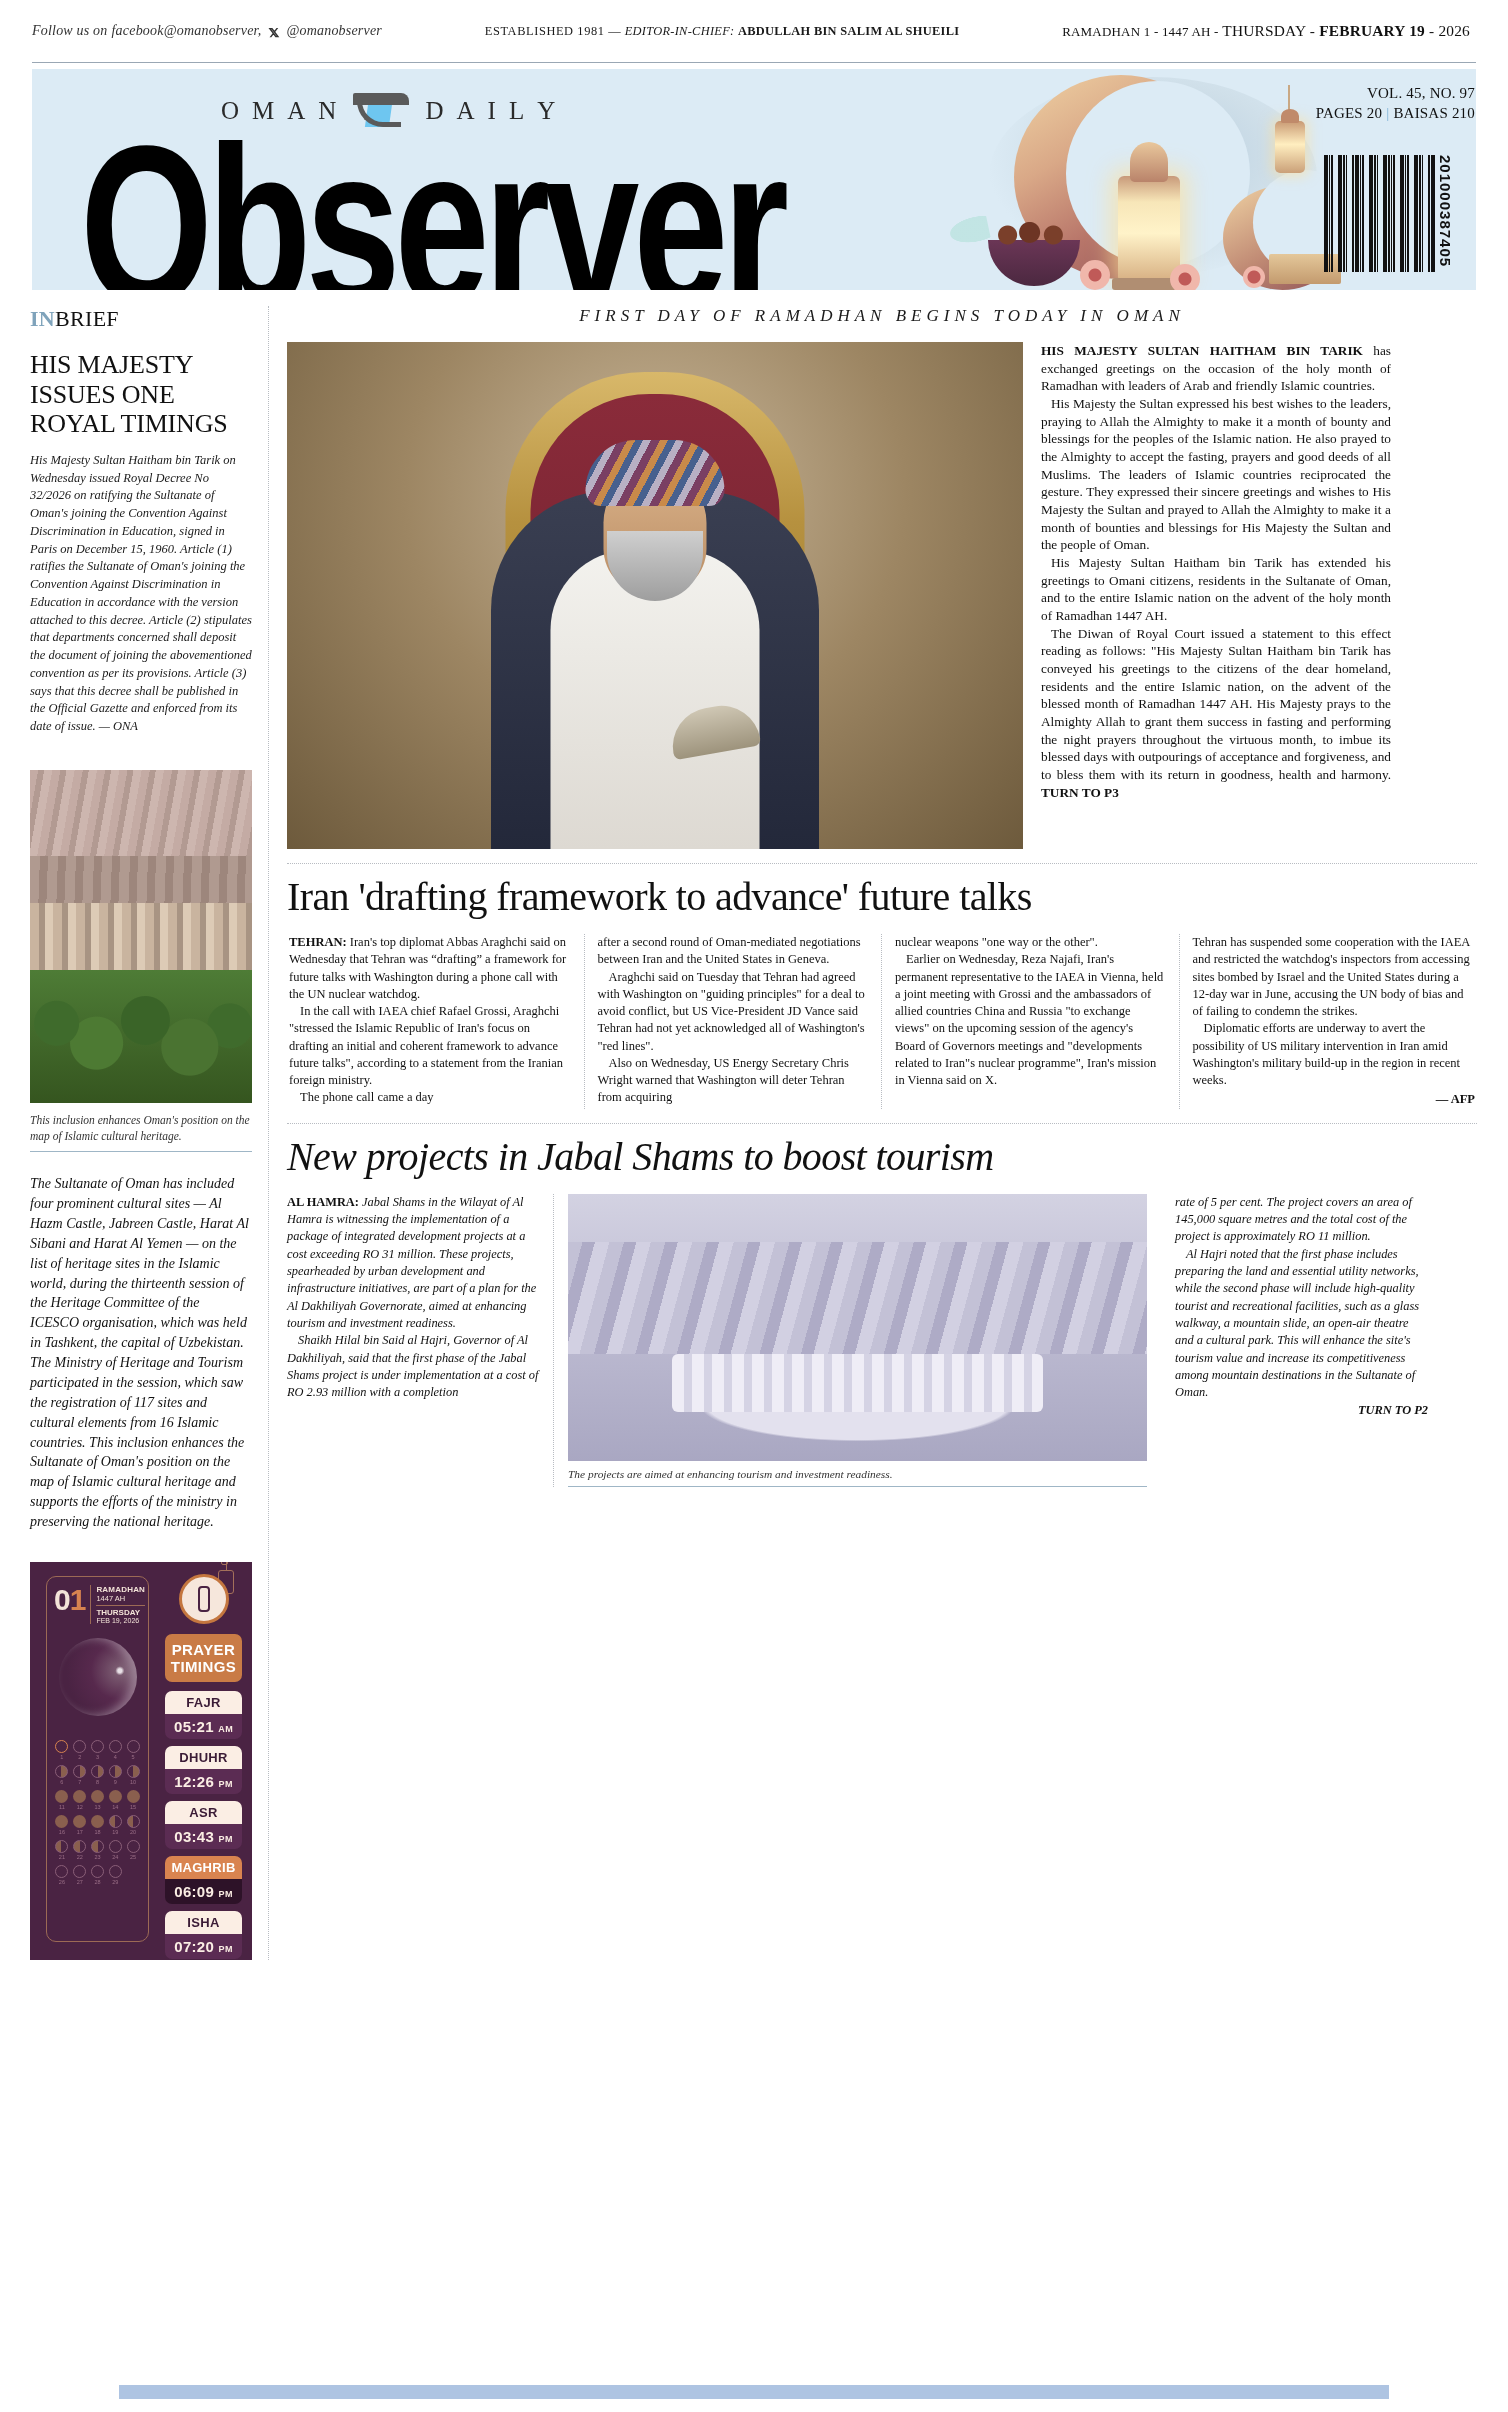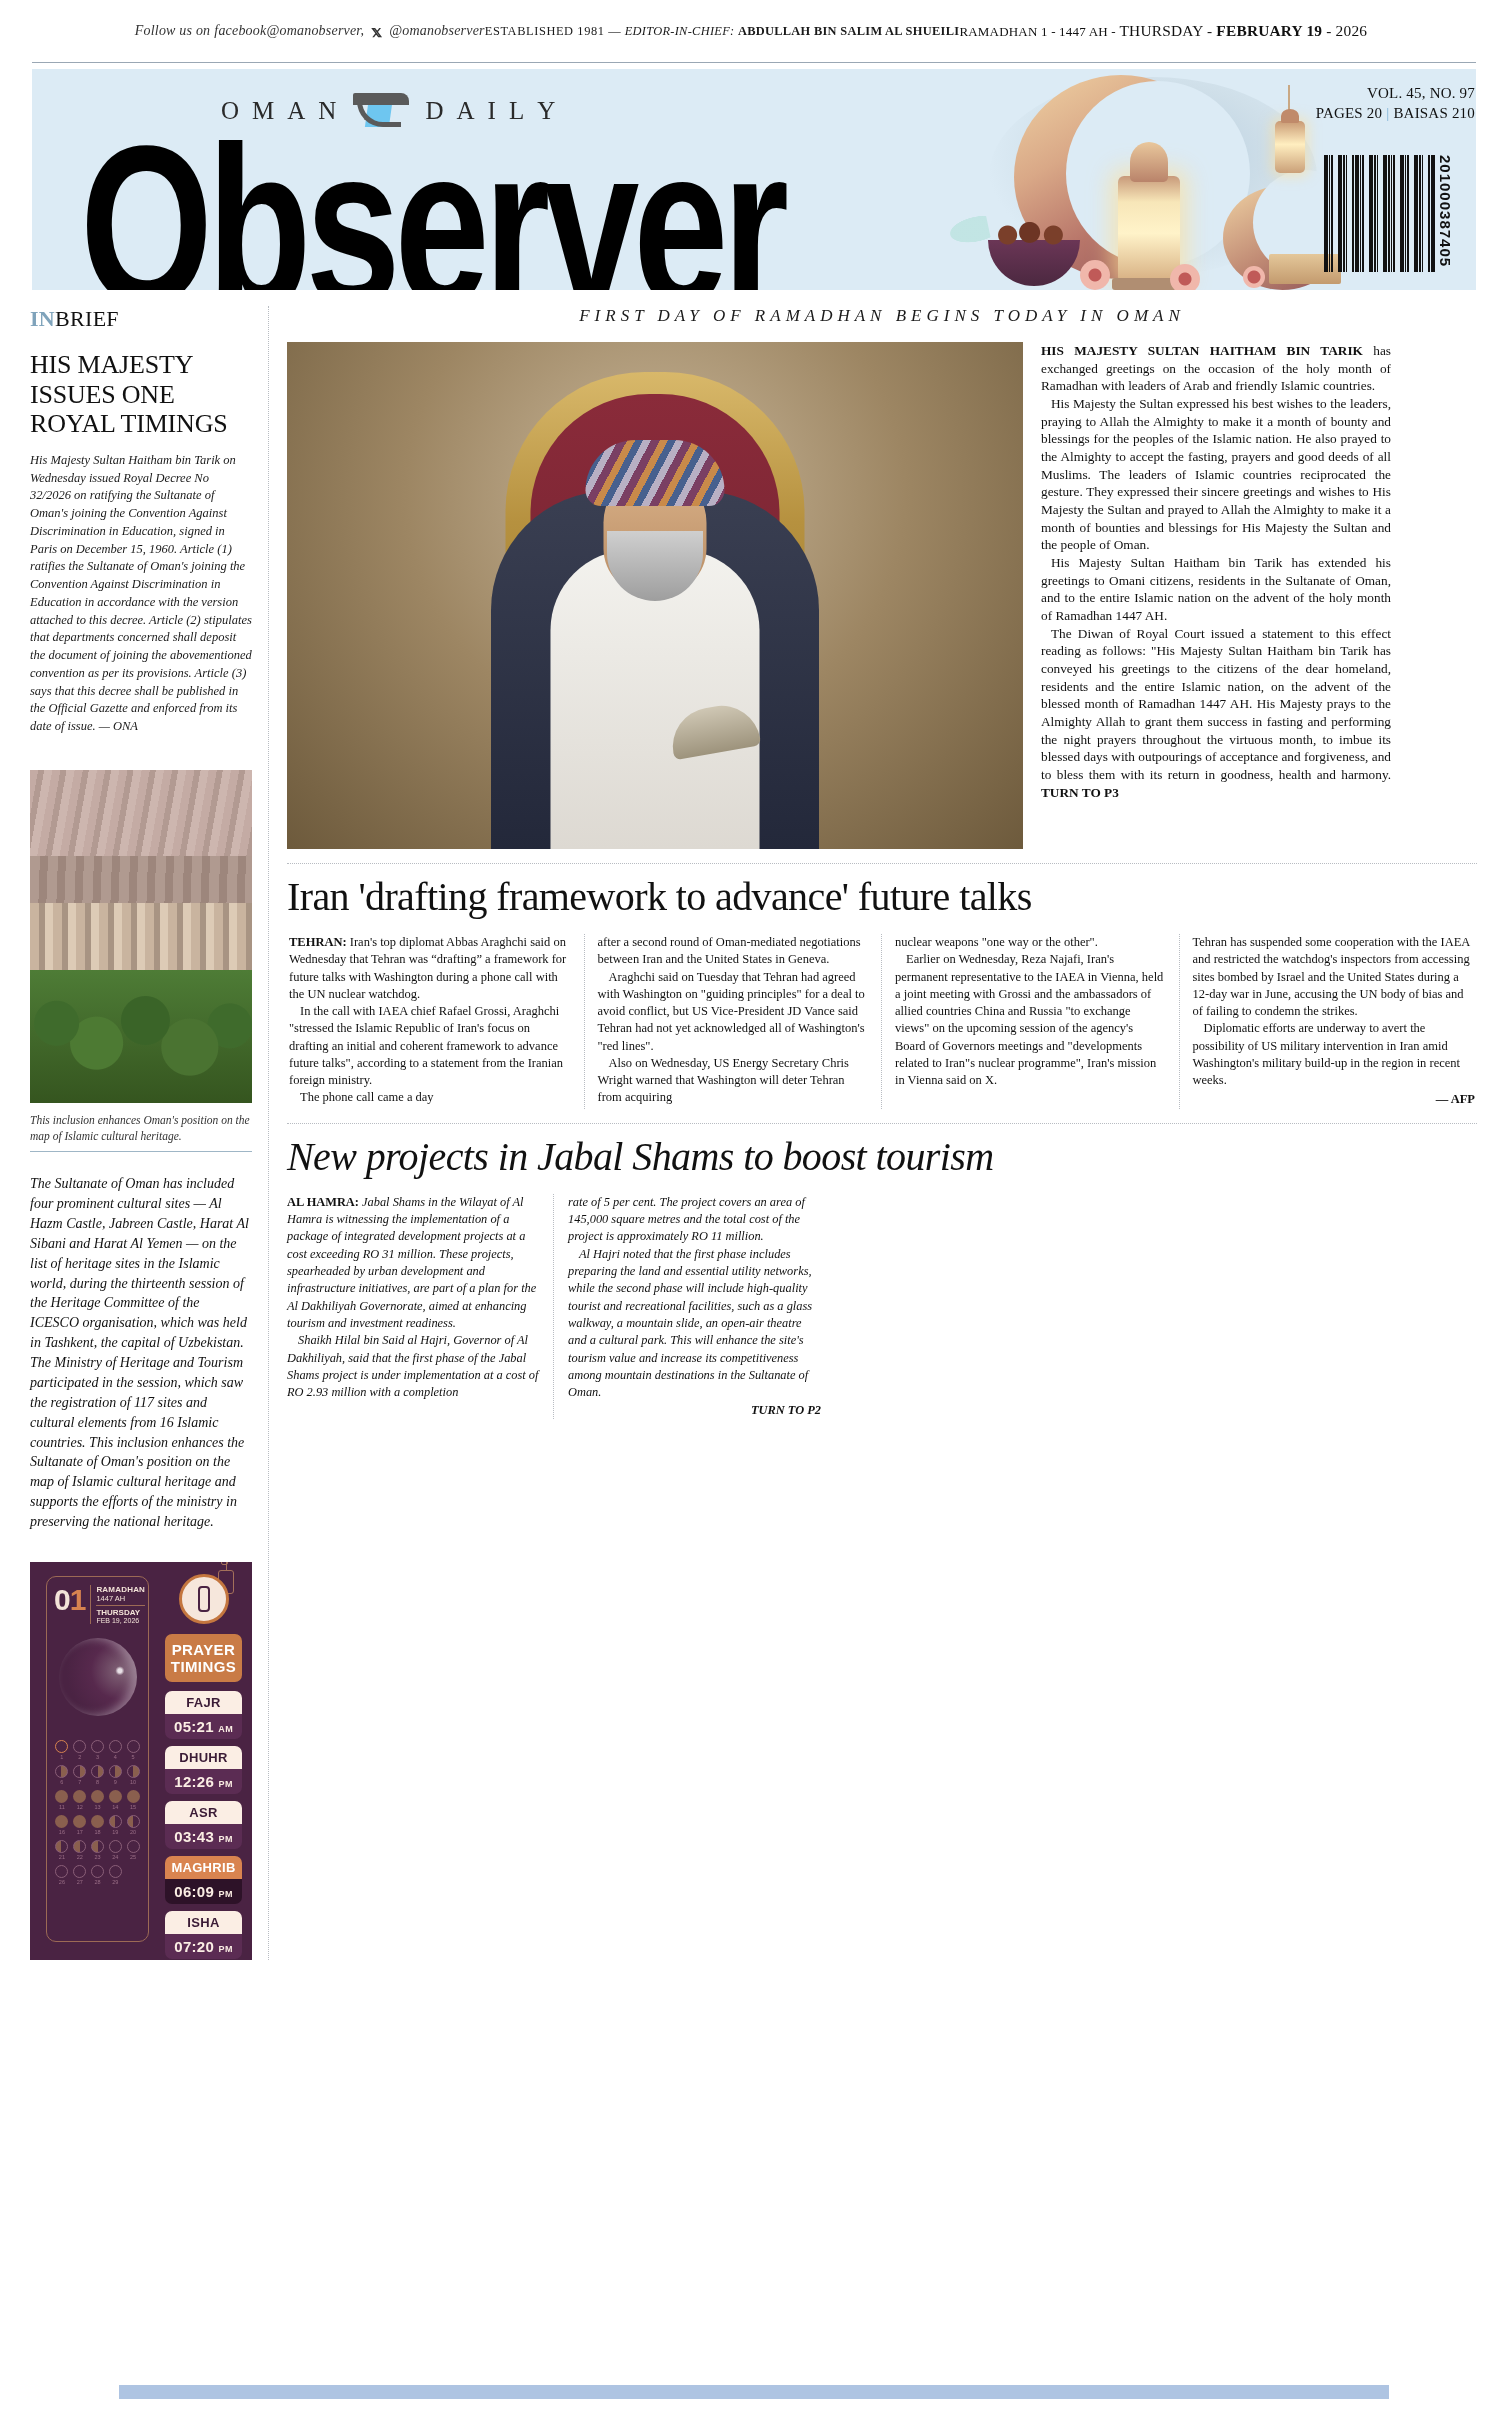--- a/index.html
+++ b/index.html
@@ -11,21 +11,21 @@
     font-family: "Liberation Serif", serif;
     color: #111;
     overflow: hidden;
     position: relative;
   }
 
   .page { width: 1508px; height: 2413px; position: relative; padding: 0 30px; }
 
   
   .topbar {
-    display: flex; align-items: center; justify-content: center;
+    display: flex; align-items: center; justify-content: space-between;
     height: 62px; padding: 0 8px 0 2px;
     font-size: 13px; letter-spacing: 0.2px;
   }
   .topbar-left { font-style: italic; color: #333; font-size: 14px; white-space: nowrap; display:flex; align-items:center; gap:4px;}
   .x-glyph { font-family: "Liberation Sans", sans-serif; font-style: normal; font-weight: 700; font-size: 16px; padding: 0 3px;}
   .topbar-center { font-size: 12.4px; letter-spacing: 0.3px; color:#1a1a1a; white-space: nowrap; }
   .topbar-center .est { font-variant: small-caps; letter-spacing:0.6px;}
   .topbar-center em { font-style: italic; }
   .topbar-center b { font-weight: 700; }
   .topbar-right { font-size: 14px; white-space: nowrap; letter-spacing:0.2px;}
@@ -660,20 +660,29 @@
       <div class="rule-dotted"></div>
 
       <div class="sub-head italic">New projects in Jabal Shams to boost tourism</div>
 
       <div class="bottom-flex">
         <div class="bs-col">
           <p class="first"><b>AL HAMRA:</b> Jabal Shams in the Wilayat of Al Hamra is witnessing the implementation of a package of integrated development projects at a cost exceeding RO 31 million. These projects, spearheaded by urban development and infrastructure initiatives, are part of a plan for the Al Dakhiliyah Governorate, aimed at enhancing tourism and investment readiness.</p>
           <p>Shaikh Hilal bin Said al Hajri, Governor of Al Dakhiliyah, said that the first phase of the Jabal Shams project is under implementation at a cost of RO 2.93 million with a completion</p>
         </div>
 
+        <div class="bs-media">
+          <div class="bs-photo">
+            <div class="bsp-sky"></div>
+              <div class="bsp-mtn"></div>
+            <div class="bsp-road"></div>
+              <div class="bsp-build"></div>
+          </div>
+          <div class="bs-caption">The projects are aimed at enhancing tourism and investment readiness.</div>
+        </div>
 
         <div class="bs-col last">
           <p class="first">rate of 5 per cent. The project covers an area of 145,000 square metres and the total cost of the project is approximately RO 11 million.</p>
           <p>Al Hajri noted that the first phase includes preparing the land and essential utility networks, while the second phase will include high-quality tourist and recreational facilities, such as a glass walkway, a mountain slide, an open-air theatre and a cultural park. This will enhance the site's tourism value and increase its competitiveness among mountain destinations in the Sultanate of Oman.</p>
           <p class="turnto">TURN TO P2</p>
         </div>
       </div>
 
     </div>
   </div>

